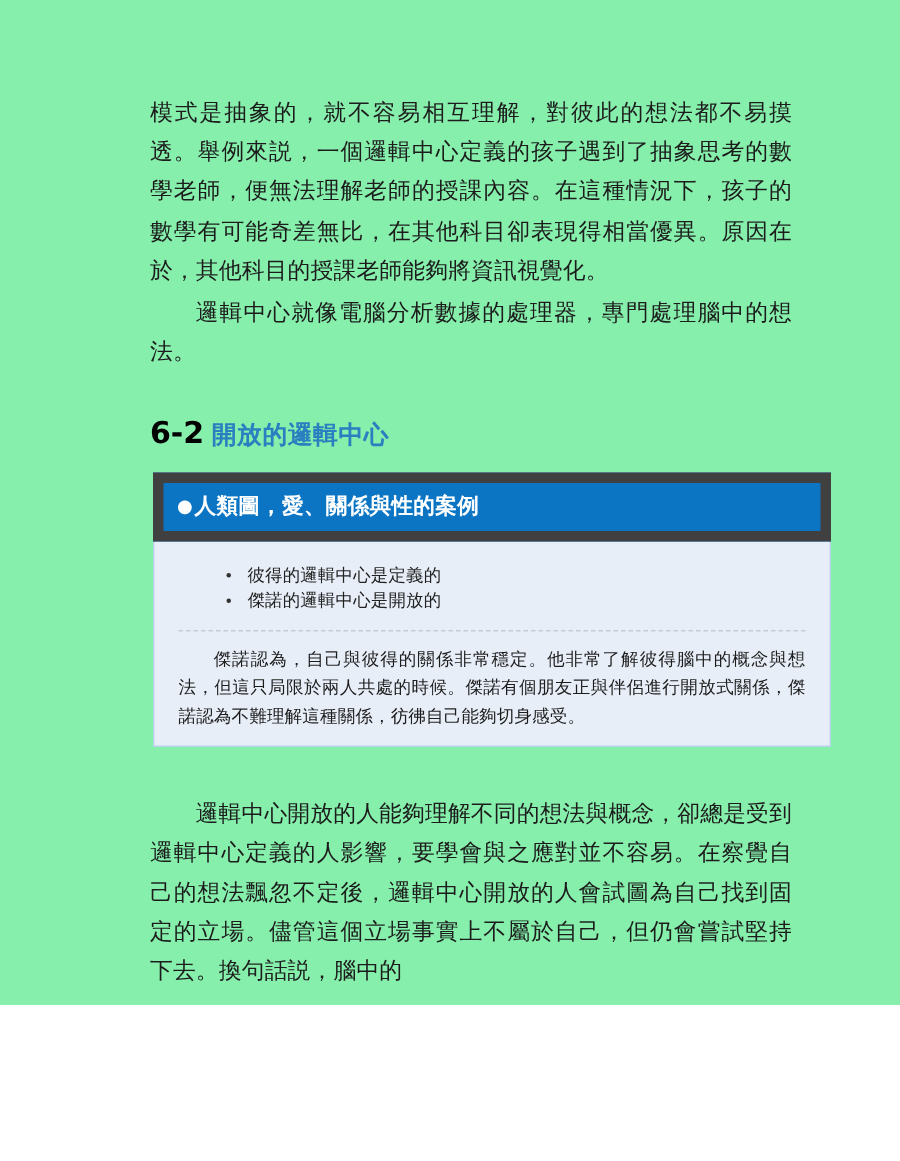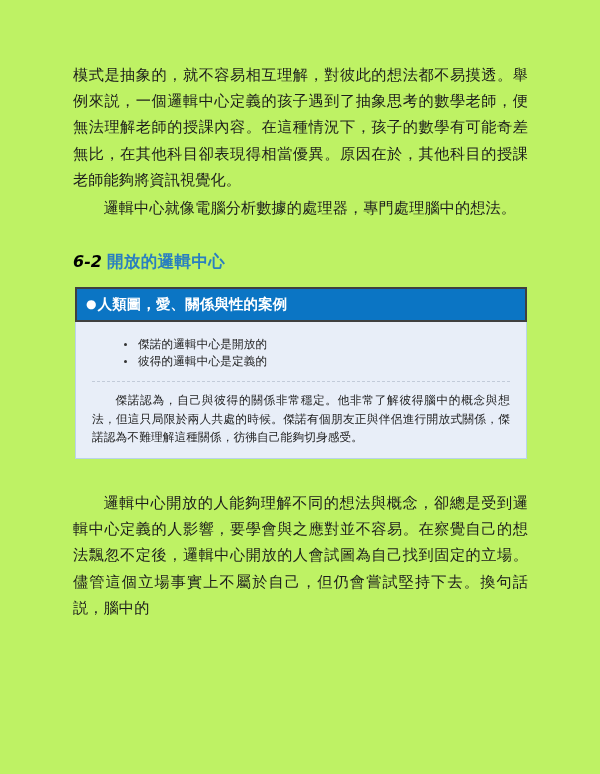--- a/index.html
+++ b/index.html
@@ -11,24 +11,24 @@
     width: 600px;
     height: 774px;
     overflow: hidden;
     font-family: "DejaVu Serif", "Liberation Serif", serif;
     color: #1a1a1a;
   }
 
   .page {
     position: relative;
     width: 600px;
-    height: 774px;
-    background: #bef264;
+    height: 670px;
+    background: #86efac;
     box-sizing: border-box;
-    padding: 62px 72px 0 73px;
+    padding: 62px 72px 0 100px;
   }
 
   
   .body-par {
     font-size: 15.2px;
     line-height: 26.2px;
     text-align: justify;
     text-justify: inter-character;
     letter-spacing: 0.1px;
     margin: 0;
@@ -47,22 +47,21 @@
     padding: 0;
     font-family: "DejaVu Sans", "Liberation Sans", sans-serif;
     font-size: 15.5px;
     line-height: 22px;
     font-weight: bold;
     white-space: nowrap;
   }
   .section-heading .sec-num {
     color: #000000;
     font-weight: bold;
-    font-size: 16px;
-    font-style: italic;
+    font-size: 20px;
   }
   .section-heading .sec-title {
     color: #2a7fc0;
     font-weight: bold;
     font-size: 16.5px;
     font-family: "DejaVu Serif", "Liberation Serif", serif;
     margin-left: 5px;
     letter-spacing: 0.4px;
   }
 
@@ -77,21 +76,21 @@
   }
   .callout-header {
     background: #0b75c4;
     color: #ffffff;
     font-family: "DejaVu Sans", "Liberation Sans", sans-serif;
     font-weight: bold;
     font-size: 14.4px;
     line-height: 18px;
     padding: 6px 10px 7px 9px;
     letter-spacing: 0.2px;
-    border: 2px solid #404040;
+    border: 7px solid #404040;
     margin: -0px -1px 0 -1px;
     box-sizing: content-box;
     white-space: nowrap;
   }
   .callout-header .hdr-bullet {
     font-size: 12px;
     vertical-align: 1px;
     margin-right: 1px;
   }
   .callout-body {
@@ -159,22 +158,22 @@
 
   <div class="callout">
 
     <div class="callout-header">
       <span class="hdr-bullet">●</span><span>人類圖，愛、關係與性的案例</span>
     </div>
 
     <div class="callout-body">
 
       <ul class="callout-list">
+        <li>彼得的邏輯中心是定義的</li>
         <li>傑諾的邏輯中心是開放的</li>
-        <li>彼得的邏輯中心是定義的</li>
       </ul>
 
       <hr class="callout-divider">
 
       <p class="callout-par">傑諾認為，自己與彼得的關係非常穩定。他非常了解彼得腦中的概念與想法，但這只局限於兩人共處的時候。傑諾有個朋友正與伴侶進行開放式關係，傑諾認為不難理解這種關係，彷彿自己能夠切身感受。</p>
 
     </div>
   </div>
 
   <p class="body-par indent after-box">邏輯中心開放的人能夠理解不同的想法與概念，卻總是受到邏輯中心定義的人影響，要學會與之應對並不容易。在察覺自己的想法飄忽不定後，邏輯中心開放的人會試圖為自己找到固定的立場。儘管這個立場事實上不屬於自己，但仍會嘗試堅持下去。換句話説，腦中的</p>

